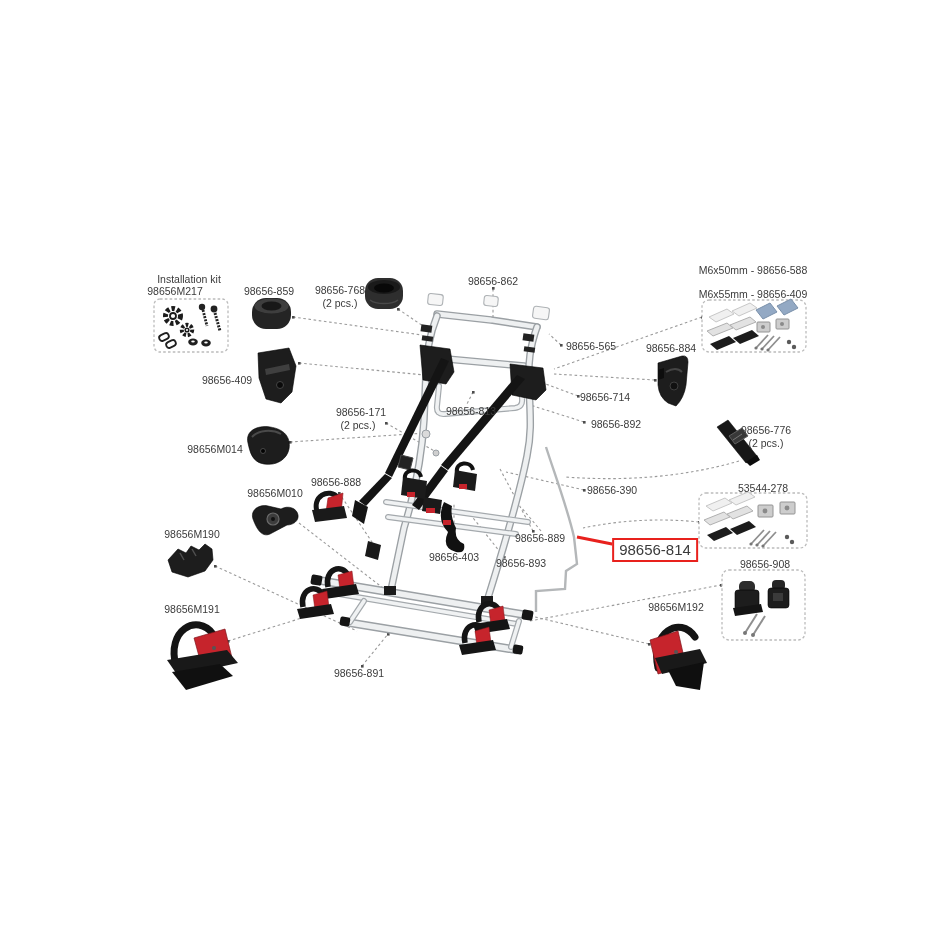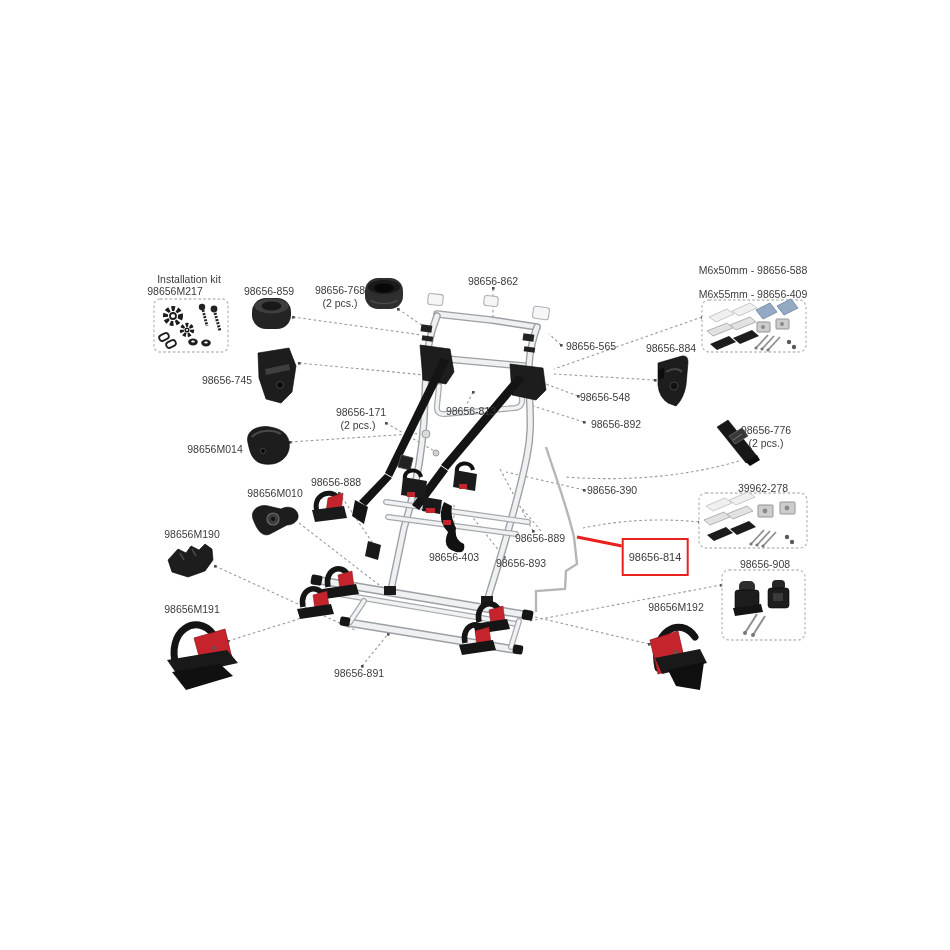--- a/index.html
+++ b/index.html
@@ -3,22 +3,22 @@
 <meta charset="utf-8">
 <style>
   html,body{margin:0;padding:0;background:#fff;}
   .stage{position:relative;width:950px;height:850px;background:#ffffff;overflow:hidden;
          font-family:"Liberation Sans",sans-serif;}
   .stage svg{position:absolute;left:0;top:0;}
   .lbl{position:absolute;transform:translateX(-50%);white-space:nowrap;
        font-size:10.5px;line-height:12px;color:#3b3b3b;}
   .lbl.qty{color:#3b3b3b;text-align:center;}
   .hl-box{position:absolute;transform:translateX(-50%);white-space:nowrap;
-          font-size:11px;line-height:12px;color:#3b3b3b;background:#fff;
-          border:2.5px solid #e8211d;padding:11px 5px;}
+          font-size:15px;line-height:12px;color:#3b3b3b;background:#fff;
+          border:2.5px solid #e8211d;padding:4px 5px;}
   
   .to{fill:none;stroke:#9ba0a4;stroke-width:7.5;stroke-linecap:round;stroke-linejoin:round}
   .ti{fill:none;stroke:#eef0f1;stroke-width:4.8;stroke-linecap:round;stroke-linejoin:round}
   .to2{fill:none;stroke:#9ba0a4;stroke-width:8.5;stroke-linecap:round;stroke-linejoin:round}
   .ti2{fill:none;stroke:#eef0f1;stroke-width:5.6;stroke-linecap:round;stroke-linejoin:round}
   .to3{fill:none;stroke:#a4a9ad;stroke-width:6;stroke-linecap:round;stroke-linejoin:round}
   .ti3{fill:none;stroke:#f0f2f3;stroke-width:3.6;stroke-linecap:round;stroke-linejoin:round}
   .ld{stroke:#9a9a9a;stroke-width:1.1;fill:none;stroke-dasharray:2.6,2.6}
   .dt{fill:#4c4c4c}
   .kbox{fill:#ffffff;stroke:#bcbcbc;stroke-width:1.3;stroke-dasharray:2.6,2.2}
@@ -365,31 +365,31 @@
   <div class="lbl" style="left:189px;top:273px">Installation kit</div>
   <div class="lbl" style="left:175px;top:285px">98656M217</div>
   <div class="lbl" style="left:269px;top:285px">98656-859</div>
   <div class="lbl" style="left:340px;top:284px">98656-768</div>
   <div class="lbl qty" style="left:340px;top:297px">(2 pcs.)</div>
   <div class="lbl" style="left:493px;top:275px">98656-862</div>
   <div class="lbl" style="left:753px;top:264px">M6x50mm - 98656-588</div>
   <div class="lbl" style="left:753px;top:288px">M6x55mm - 98656-409</div>
   <div class="lbl" style="left:591px;top:340px">98656-565</div>
   <div class="lbl" style="left:671px;top:342px">98656-884</div>
-  <div class="lbl" style="left:227px;top:374px">98656-745</div>
-  <div class="lbl" style="left:605px;top:391px">98656-548</div>
+  <div class="lbl" style="left:227px;top:374px">98656-409</div>
+  <div class="lbl" style="left:605px;top:391px">98656-714</div>
   <div class="lbl" style="left:471px;top:405px">98656-813</div>
   <div class="lbl" style="left:361px;top:406px">98656-171</div>
   <div class="lbl qty" style="left:358px;top:419px">(2 pcs.)</div>
   <div class="lbl" style="left:616px;top:418px">98656-892</div>
   <div class="lbl" style="left:766px;top:424px">98656-776</div>
   <div class="lbl qty" style="left:766px;top:437px">(2 pcs.)</div>
   <div class="lbl" style="left:215px;top:443px">98656M014</div>
   <div class="lbl" style="left:336px;top:476px">98656-888</div>
-  <div class="lbl" style="left:763px;top:482px">39962-278</div>
+  <div class="lbl" style="left:763px;top:482px">53544-278</div>
   <div class="lbl" style="left:275px;top:487px">98656M010</div>
   <div class="lbl" style="left:612px;top:484px">98656-390</div>
   <div class="lbl" style="left:192px;top:528px">98656M190</div>
   <div class="lbl" style="left:540px;top:532px">98656-889</div>
   <div class="hl-box" style="left:655px;top:538px">98656-814</div>
   <div class="lbl" style="left:454px;top:551px">98656-403</div>
   <div class="lbl" style="left:521px;top:557px">98656-893</div>
   <div class="lbl" style="left:765px;top:558px">98656-908</div>
   <div class="lbl" style="left:192px;top:603px">98656M191</div>
   <div class="lbl" style="left:676px;top:601px">98656M192</div>

